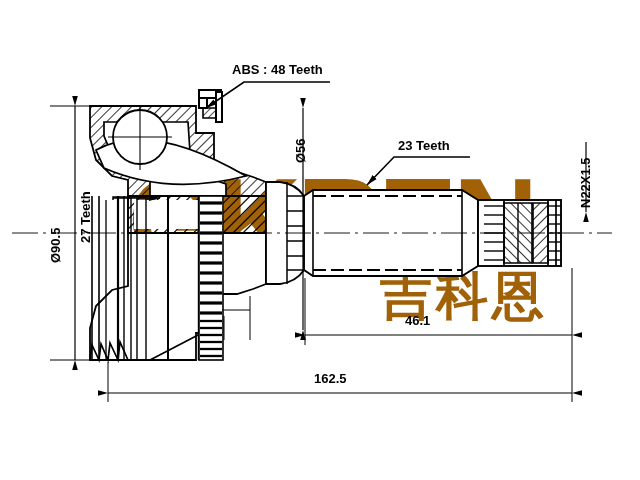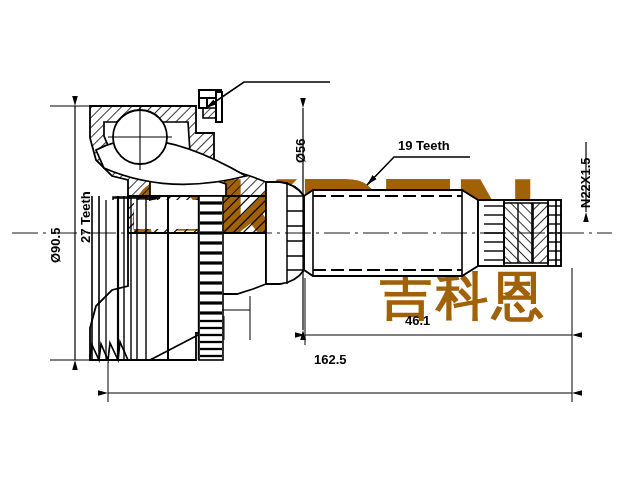--- a/index.html
+++ b/index.html
@@ -264,28 +264,29 @@
       <line x1="108" y1="362" x2="108" y2="402" stroke-width="1.0"></line>
     </g>
 
     <g stroke="#000" stroke-width="1.0">
       <line x1="222" y1="310" x2="250" y2="310"></line>
       <line x1="250" y1="296" x2="250" y2="340"></line>
       <line x1="224" y1="316" x2="224" y2="340"></line>
     </g>
   </svg>
 
-
-  <div class="dim-label" style="left:398px; top:138px;">19 Teeth</div>
+  <div class="dim-label" style="left:232px; top:62px;">ABS : 48 Teeth</div>
+
+  <div class="dim-label" style="left:398px; top:138px;">23 Teeth</div>
 
   <div class="dim-label rot90" style="left:48px; top:263px;">Ø90.5</div>
 
   <div class="dim-label rot90" style="left:78px; top:243px;">27 Teeth</div>
 
   <div class="dim-label rot90" style="left:293px; top:163px;">Ø56</div>
 
   <div class="dim-label rot90" style="left:578px; top:208px;">N22X1.5</div>
 
   <div class="dim-label" style="left:405px; top:313px;">46.1</div>
 
-  <div class="dim-label" style="left:314px; top:352px;">162.5</div>
+  <div class="dim-label" style="left:314px; top:371px;">162.5</div>
 
 </div>
 
 </body></html>

